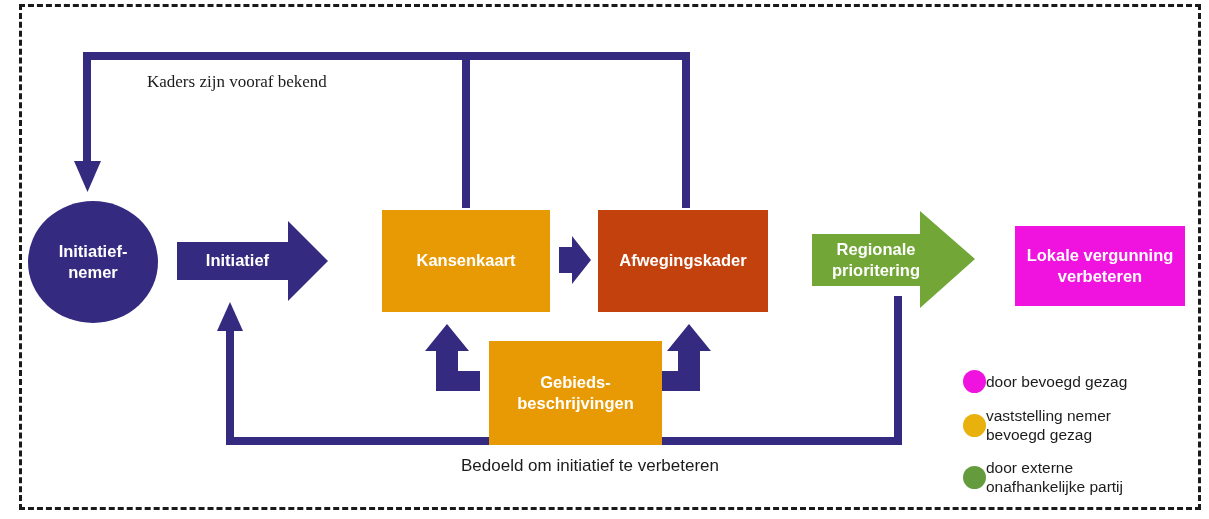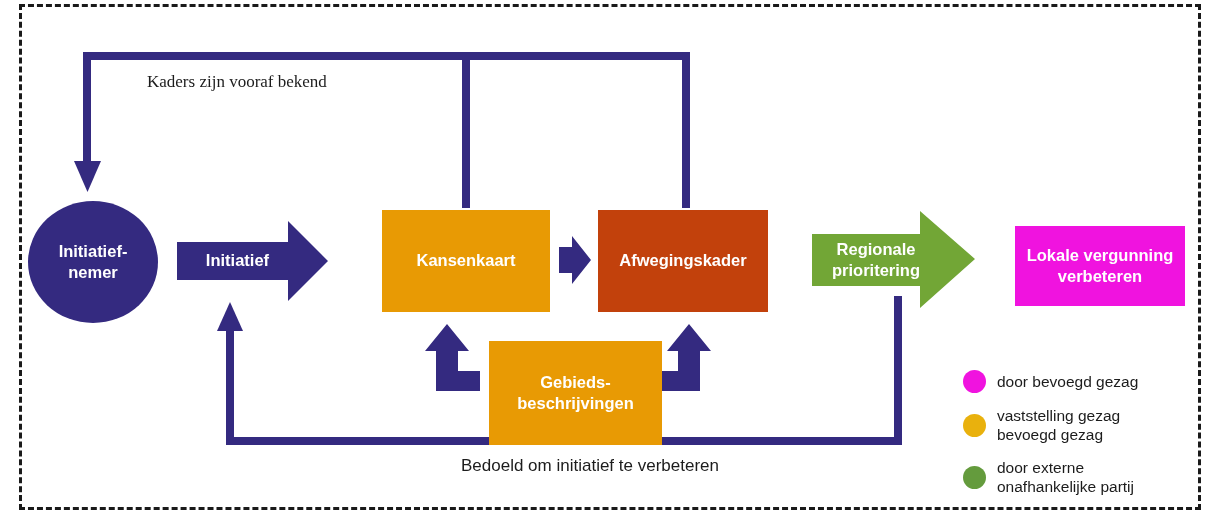--- a/index.html
+++ b/index.html
@@ -51,21 +51,20 @@
   .annotation {
     position: absolute;
     color: #1c1c1c;
     font-size: 17px;
     font-weight: 400;
   }
   .legend-item {
     position: absolute;
     display: flex;
     align-items: center;
-    gap: 11px;
   }
   .legend-dot {
     width: 23px; height: 23px;
     border-radius: 50%;
     flex: 0 0 auto;
   }
   .legend-text {
     color: #1c1c1c;
     font-size: 15.5px;
     line-height: 19px;
@@ -134,21 +133,21 @@
 
   <div class="legend-item" style="left:963px; top:370px;">
     <span class="legend-dot" style="background-color: rgb(240, 19, 223);"></span>
     <span class="legend-text">
       <span>door bevoegd gezag</span>
     </span>
   </div>
   <div class="legend-item" style="left:963px; top:406px;">
     <span class="legend-dot" style="background-color: rgb(233, 177, 13);"></span>
     <span class="legend-text">
-      <span style="display:block">vaststelling gezag</span>
+      <span style="display:block">vaststelling nemer</span>
       <span style="display:block">bevoegd gezag</span>
     </span>
   </div>
   <div class="legend-item" style="left:963px; top:458px;">
     <span class="legend-dot" style="background-color: rgb(100, 155, 61);"></span>
     <span class="legend-text">
       <span style="display:block">door externe</span>
       <span style="display:block">onafhankelijke partij</span>
     </span>
   </div>

